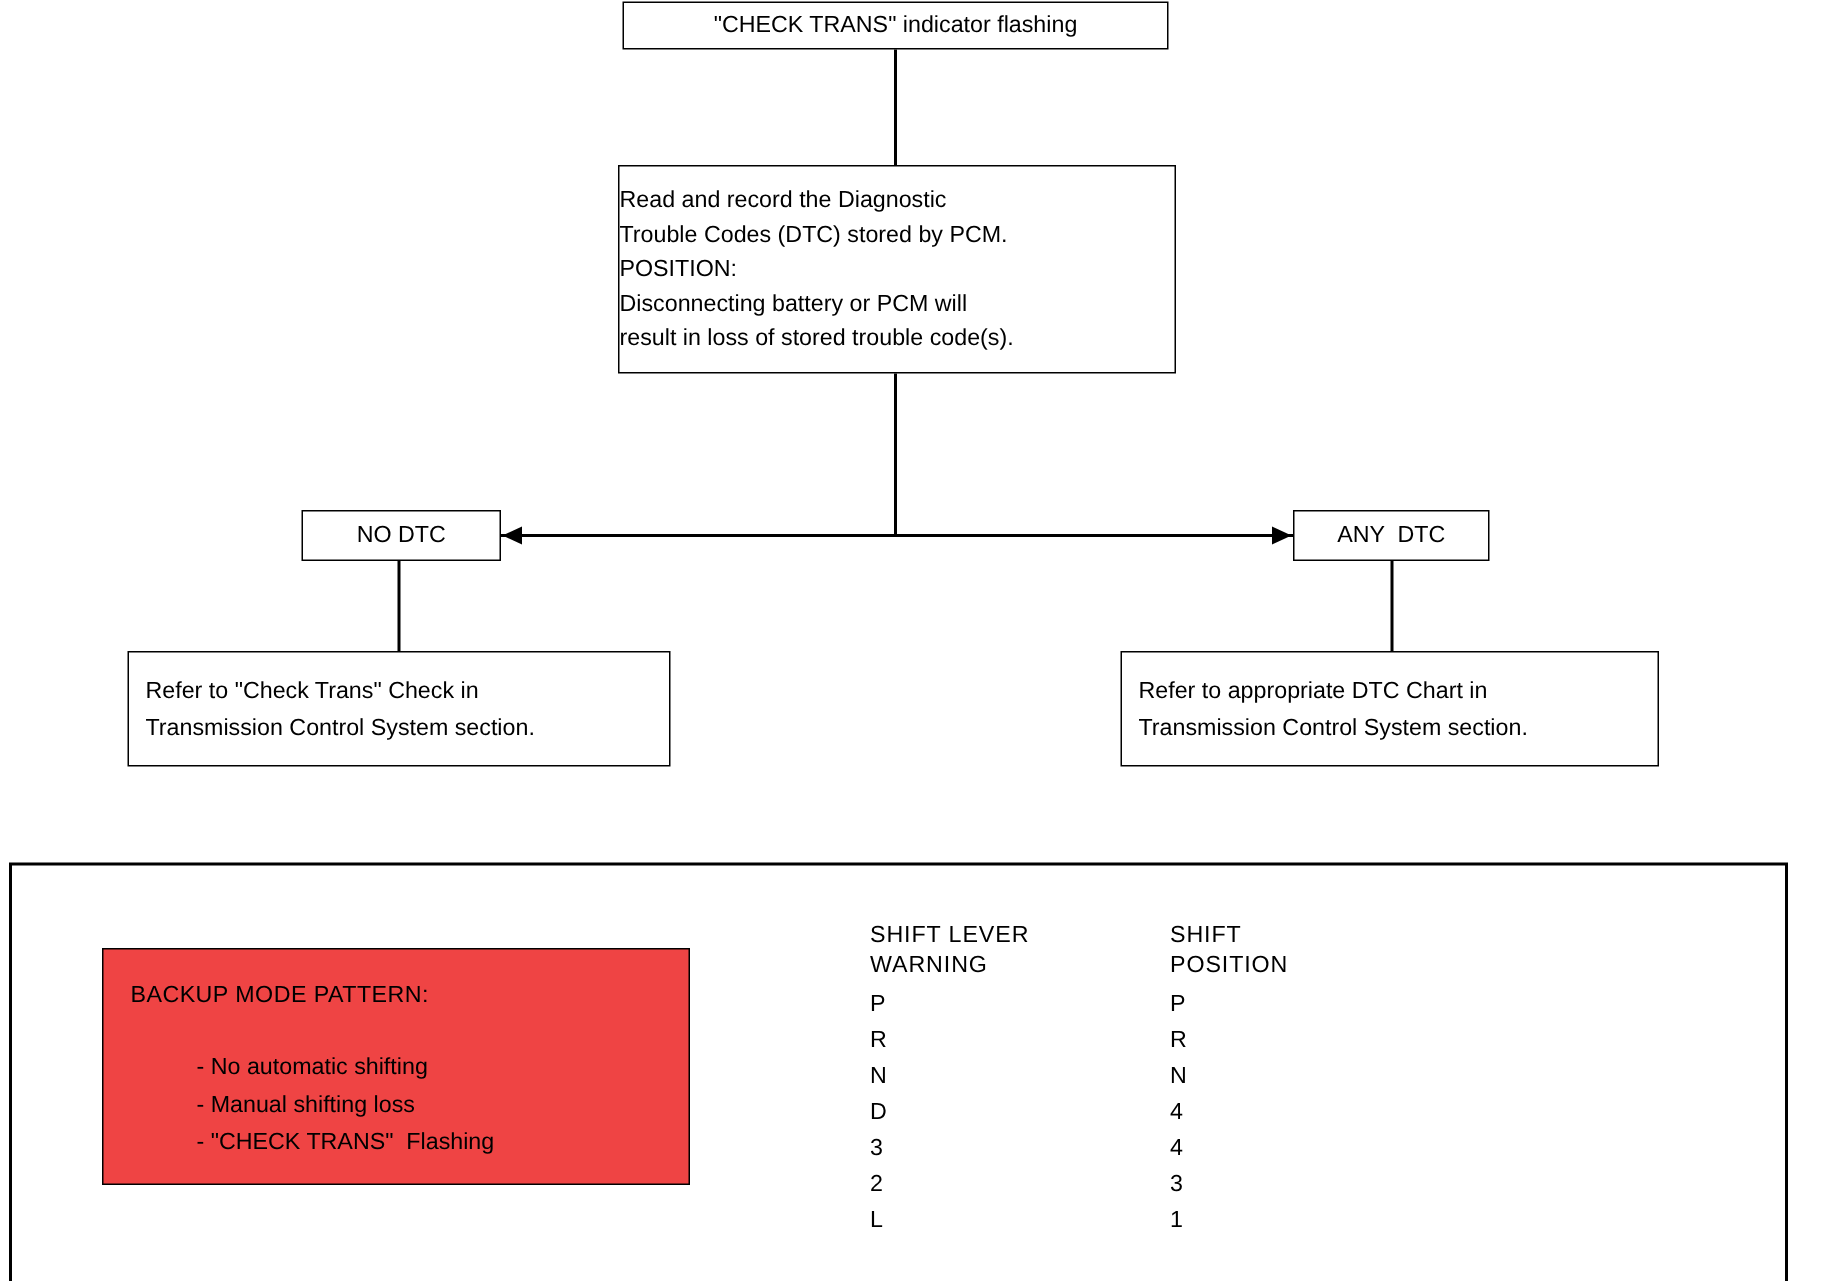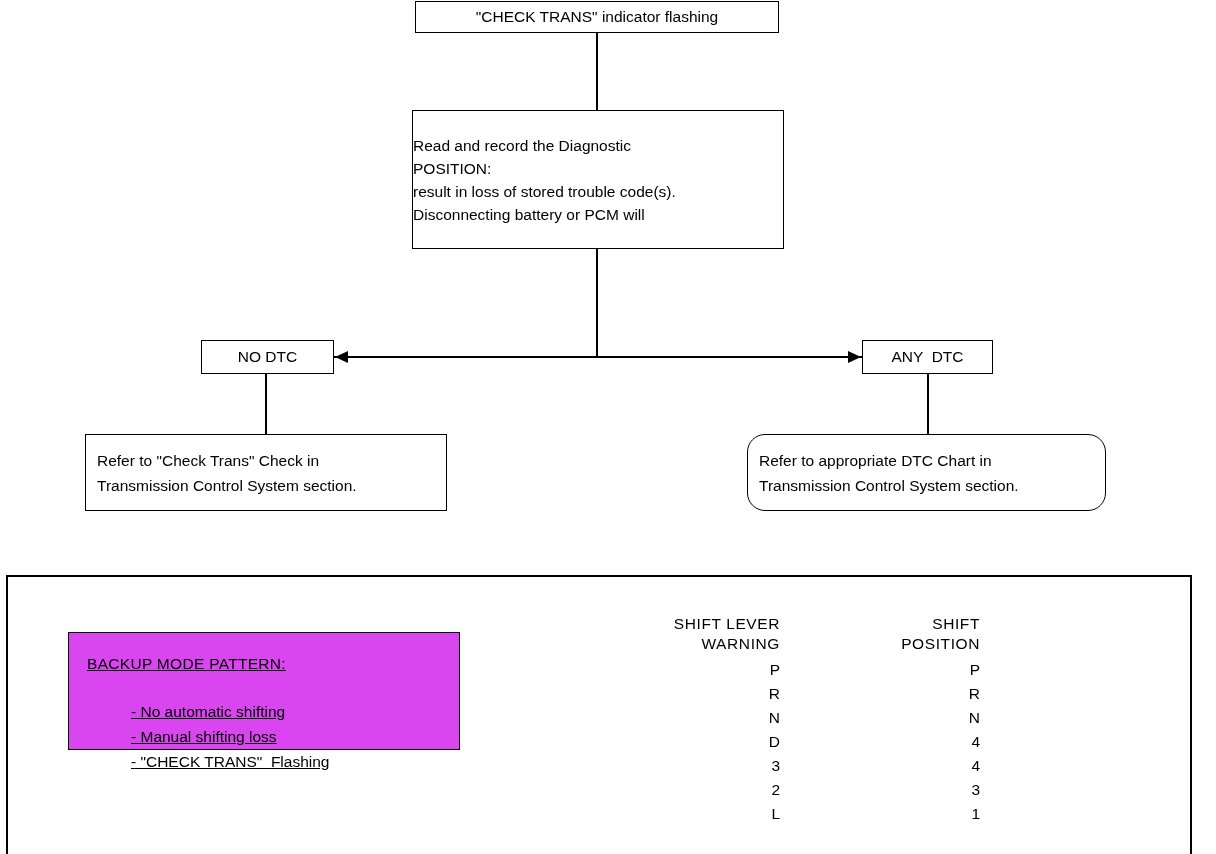--- a/index.html
+++ b/index.html
@@ -70,21 +70,20 @@
   
   #left-result-box {
     left: 85px; top: 434px;
     width: 362px; height: 77px;
     padding-left: 11px;
   }
   #right-result-box {
     left: 747px; top: 434px;
     width: 359px; height: 77px;
     padding-left: 11px;
-    border-radius: 18px;
   }
   #left-result-box .line, #right-result-box .line { line-height: 25px; }
 
   
   .vline {
     position: absolute;
     width: 1.6px;
     background: #000;
   }
   .hline {
@@ -115,26 +114,25 @@
     left: 6px; top: 575px;
     width: 1186px; height: 290px;
     box-sizing: border-box;
     border: 2.2px solid #000;
     background: #fff;
   }
 
   #backup-box {
     position: absolute;
     left: 68px; top: 632px;
-    width: 392px; height: 118px;
+    width: 392px; height: 158px;
     box-sizing: border-box;
     border: 1.6px solid #000;
-    background: #d946ef;
+    background: #ef4444;
     padding: 22px 0 0 18px;
-    text-decoration: underline;
   }
   #backup-box .heading {
     font-size: 15.5px;
     letter-spacing: 0.3px;
     margin-bottom: 26px;
     white-space: pre;
   }
   #backup-box .bullet {
     font-size: 15.5px;
     line-height: 25px;
@@ -145,21 +143,21 @@
   
   #gear-table {
     position: absolute;
     left: 580px; top: 614px;
     width: 400px;
     display: flex;
   }
   .gcol {
     display: flex;
     flex-direction: column;
-    align-items: flex-end;
+    align-items: flex-start;
   }
   #gcol-position { width: 200px; }
   #gcol-gear     { width: 200px; }
   .gcol .hdr {
     font-size: 15.5px;
     line-height: 20px;
     letter-spacing: 0.6px;
     white-space: pre;
   }
   .gcol .cell {
@@ -175,23 +173,24 @@
 <div class="stage">
 
   <div class="box" id="title-box">
     <div class="line">"CHECK TRANS" indicator flashing</div>
   </div>
 
   <div class="vline" id="conn-title-to-instr"></div>
 
   <div class="box" id="instruction-box">
     <div class="line">Read and record the Diagnostic</div>
+    <div class="line">Trouble Codes (DTC) stored by PCM.</div>
     <div class="line">POSITION:</div>
+    <div class="line">Disconnecting battery or PCM will</div>
     <div class="line">result in loss of stored trouble code(s).</div>
-    <div class="line">Disconnecting battery or PCM will</div>
   </div>
 
   <div class="vline" id="conn-instr-down"></div>
   <div class="hline" id="conn-horizontal"></div>
   <div class="arrow-left" id="arrowhead-left"></div>
   <div class="arrow-right" id="arrowhead-right"></div>
 
   <div class="box" id="any-dtc-box">
     <div class="line">ANY  DTC</div>
   </div>

